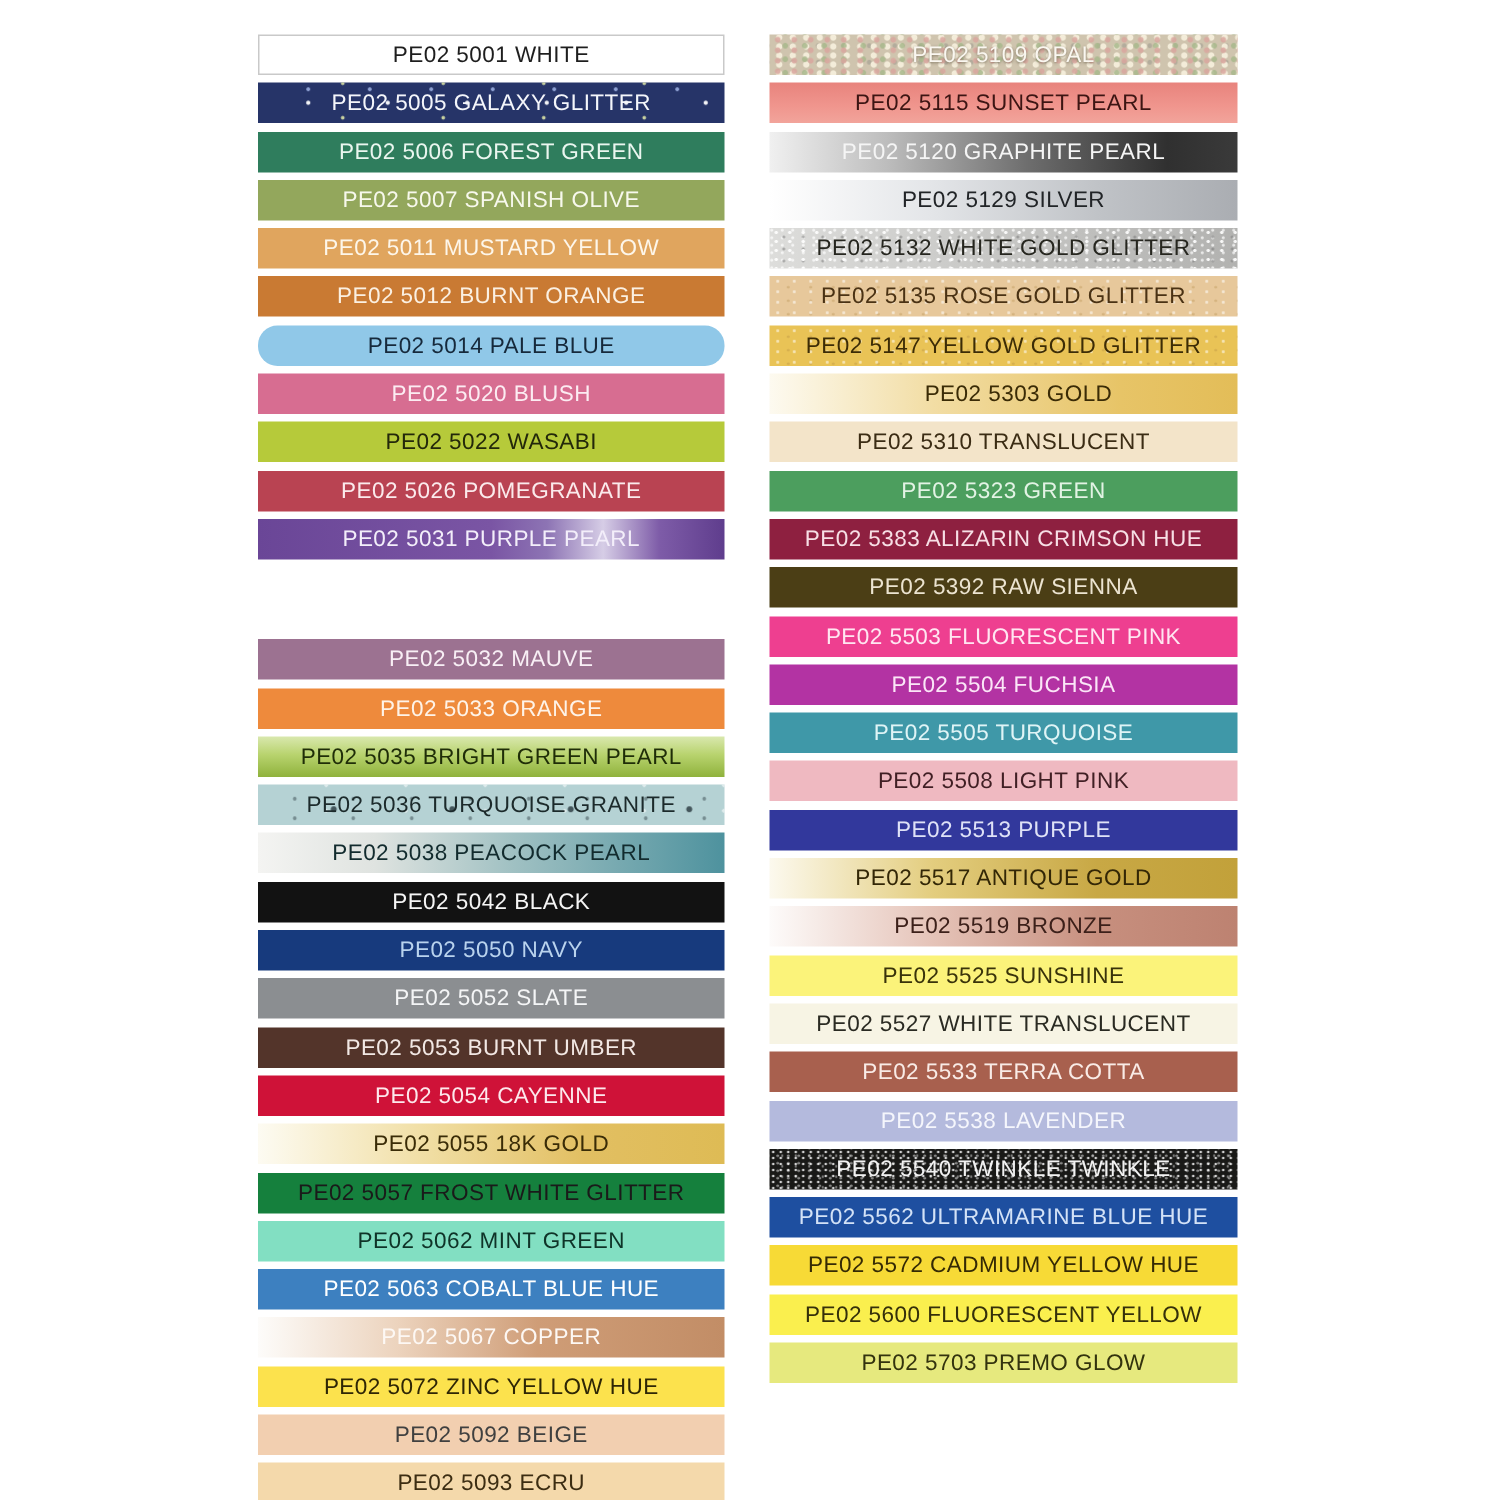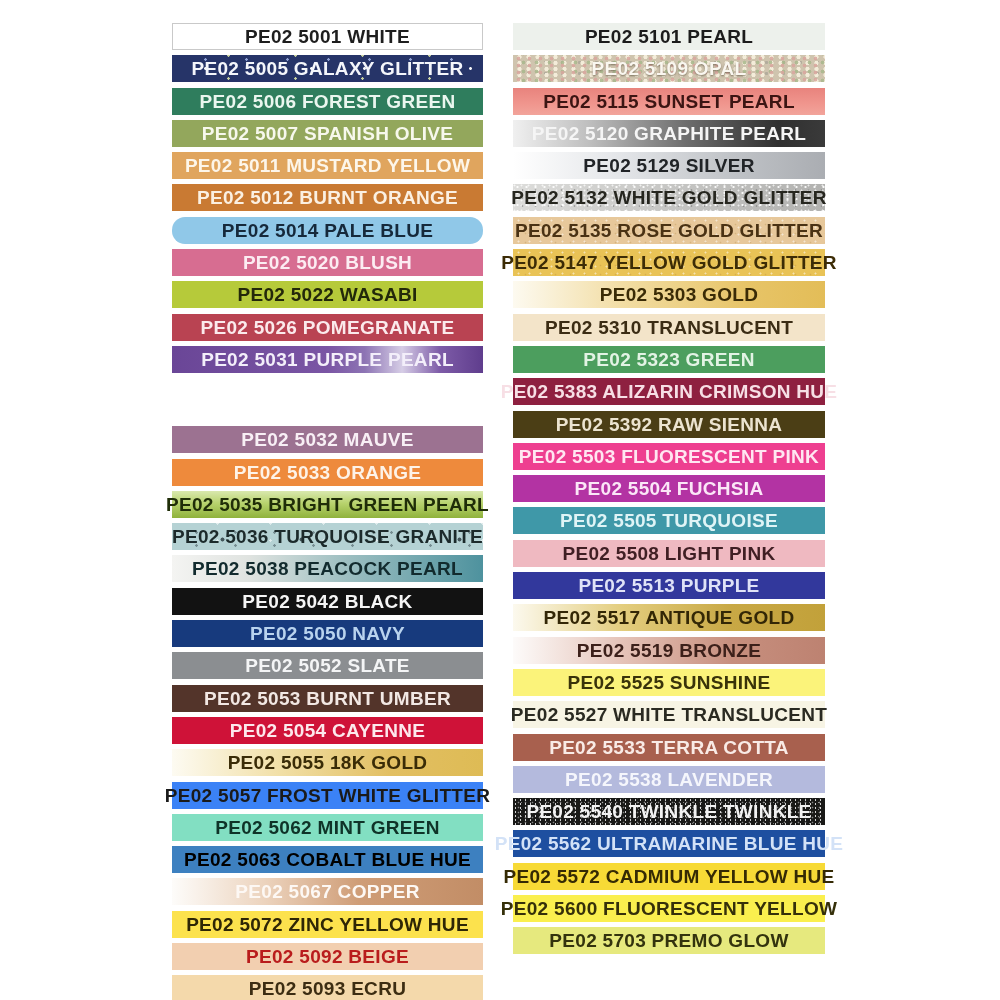--- a/index.html
+++ b/index.html
@@ -17,21 +17,21 @@
   #col-left{left:172px;width:311px;}
   #col-right{left:513px;width:312px;}
   .swatch-row{
     position:relative;
     height:27px;box-sizing:border-box;
     display:flex;align-items:center;justify-content:center;
     flex:0 0 auto;
   }
   .swatch-label{
     position:relative;z-index:2;
-    font-size:19px;font-weight:700;
+    font-size:15px;font-weight:400;
     letter-spacing:0.3px;
     text-transform:uppercase;
     white-space:nowrap;
     line-height:1;
   }
   .swatch-row::before{
     content:none;
     position:absolute;inset:0;z-index:1;
     background-repeat:repeat;
   }
@@ -155,46 +155,43 @@
   </div>
       <div class="swatch-row" style="background: rgb(83, 52, 42);">
     <span class="swatch-label" style="color: rgb(242, 232, 228);">PE02 5053 BURNT UMBER</span>
   </div>
       <div class="swatch-row" style="background: rgb(207, 18, 56);">
     <span class="swatch-label" style="color: rgb(253, 232, 236);">PE02 5054 CAYENNE</span>
   </div>
       <div class="swatch-row" style="background: linear-gradient(90deg, rgb(253, 251, 242) 0%, rgb(241, 223, 166) 35%, rgb(226, 191, 98) 70%, rgb(222, 187, 85) 100%);">
     <span class="swatch-label" style="color: rgb(58, 44, 7);">PE02 5055 18K GOLD</span>
   </div>
-      <div class="swatch-row" style="background: #3b82f6; text-align: center;">
+      <div class="swatch-row" style="background: #15803d; text-align: center;">
     <span class="swatch-label" style="color: rgb(26, 26, 26);">PE02 5057 FROST WHITE GLITTER</span>
   </div>
       <div class="swatch-row" style="background: rgb(130, 223, 194);">
     <span class="swatch-label" style="color: rgb(15, 51, 40);">PE02 5062 MINT GREEN</span>
   </div>
       <div class="swatch-row" style="background: rgb(61, 128, 192);">
-    <span class="swatch-label" style="color: #000000;">PE02 5063 COBALT BLUE HUE</span>
+    <span class="swatch-label" style="color: #ffffff;">PE02 5063 COBALT BLUE HUE</span>
   </div>
       <div class="swatch-row" style="background: linear-gradient(90deg, rgb(253, 252, 250) 0%, rgb(236, 211, 189) 30%, rgb(207, 157, 119) 60%, rgb(194, 141, 102) 100%);">
     <span class="swatch-label" style="color: rgb(253, 248, 244);">PE02 5067 COPPER</span>
   </div>
       <div class="swatch-row" style="background: rgb(252, 226, 77); justify-content: center;">
     <span class="swatch-label" style="color: rgb(46, 38, 5);">PE02 5072 ZINC YELLOW HUE</span>
   </div>
       <div class="swatch-row" style="background: rgb(242, 207, 176);">
-    <span class="swatch-label" style="color: #b91c1c;">PE02 5092 BEIGE</span>
+    <span class="swatch-label" style="color: #404040;">PE02 5092 BEIGE</span>
   </div>
       <div class="swatch-row" style="background: rgb(244, 217, 171);">
     <span class="swatch-label" style="color: rgb(60, 45, 18);">PE02 5093 ECRU</span>
   </div>
     </div>
   <div id="col-right" class="swatch-column">
-      <div class="swatch-row" style="background: rgb(237, 241, 236);">
-    <span class="swatch-label" style="color: rgb(28, 28, 28);">PE02 5101 PEARL</span>
-  </div>
       <div class="swatch-row tex-opal" style="background: rgb(207, 196, 174);">
     <span class="swatch-label" style="color: rgb(250, 247, 240);">PE02 5109 OPAL</span>
   </div>
       <div class="swatch-row" style="background: linear-gradient(rgb(232, 131, 125) 0%, rgb(240, 150, 142) 60%, rgb(242, 164, 155) 100%);">
     <span class="swatch-label" style="color: rgb(60, 21, 19);">PE02 5115 SUNSET PEARL</span>
   </div>
       <div class="swatch-row" style="background: linear-gradient(90deg, rgb(240, 240, 240) 0%, rgb(189, 189, 189) 25%, rgb(110, 110, 110) 55%, rgb(48, 48, 48) 85%, rgb(58, 58, 58) 100%);">
     <span class="swatch-label" style="color: rgb(245, 245, 245);">PE02 5120 GRAPHITE PEARL</span>
   </div>
       <div class="swatch-row" style="background: linear-gradient(90deg, rgb(255, 255, 255) 0%, rgb(227, 229, 232) 35%, rgb(192, 195, 199) 70%, rgb(170, 173, 178) 100%);">

